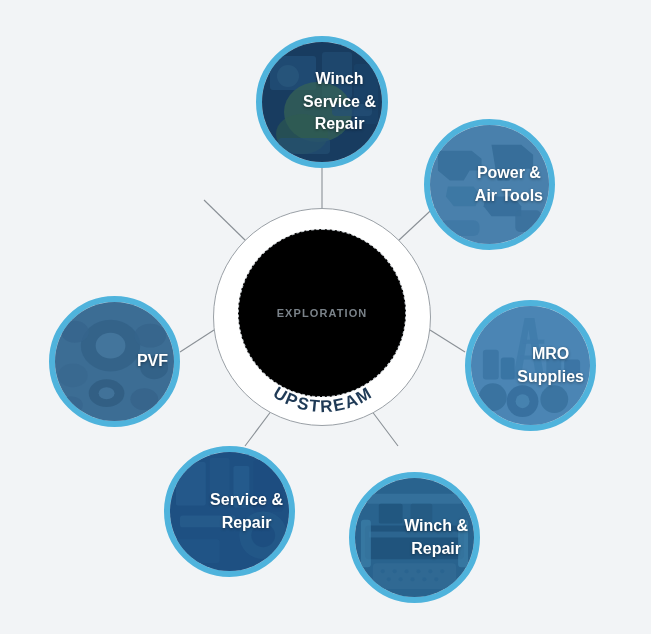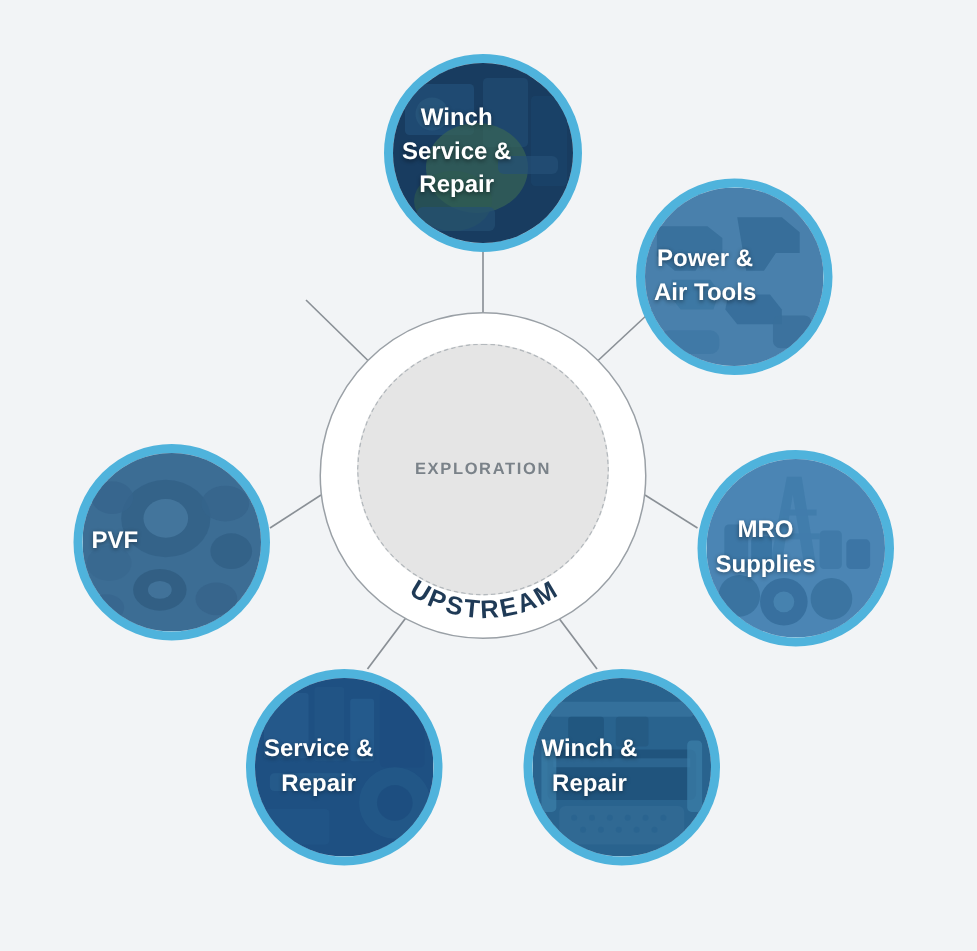--- a/index.html
+++ b/index.html
@@ -42,21 +42,21 @@
   .hub-inner {
     position: absolute;
     left: 50%;
     top: 48%;
     transform: translate(-50%, -50%);
     width: 168px;
     height: 168px;
     border-radius: 50%;
     border: 1px dashed #b4b9bd;
     box-sizing: border-box;
-    background: #e5e5e5;
+    background: #000000;
     overflow: hidden;
     display: flex;
     flex-direction: column;
   }
   .hub-band {
     flex: 1 1 33.33%;
     display: flex;
     align-items: center;
     justify-content: center;
     font-size: 11px;
@@ -88,21 +88,21 @@
   
   .node {
     position: absolute;
     border-radius: 50%;
     box-sizing: border-box;
     border: 6px solid #4fb3dc;
     overflow: hidden;
     z-index: 4;
     display: flex;
     align-items: center;
-    justify-content: flex-start;
+    justify-content: flex-end;
     text-align: center;
   }
   .node-art {
     position: absolute;
     left: 0;
     top: 0;
     width: 100%;
     height: 100%;
   }
   .node-label {
@@ -113,21 +113,21 @@
     font-weight: bold;
     line-height: 1.42;
     text-shadow: 0 1px 3px rgba(0,0,0,0.45);
     padding: 0 6px;
   }
 
   
   #node-winch-service-repair { left: 256px; top:  36px; width: 132px; height: 132px; }
   #node-power-air-tools      { left: 424px; top: 119px; width: 131px; height: 131px; }
   #node-mro-supplies         { left: 465px; top: 300px; width: 131px; height: 131px; }
-  #node-winch-hoist          { left: 349px; top: 446px; width: 131px; height: 131px; }
+  #node-winch-hoist          { left: 349px; top: 472px; width: 131px; height: 131px; }
   #node-service-repair       { left: 164px; top: 446px; width: 131px; height: 131px; }
   #node-pvf                  { left:  49px; top: 296px; width: 131px; height: 131px; }
   #node-rentals              { left:  90px; top: 119px; width: 131px; height: 131px; }
 </style>
 </head>
 <body>
 
 <div id="stage">
 
   <svg id="spokes" viewBox="0 0 651 634" xmlns="http://www.w3.org/2000/svg">

